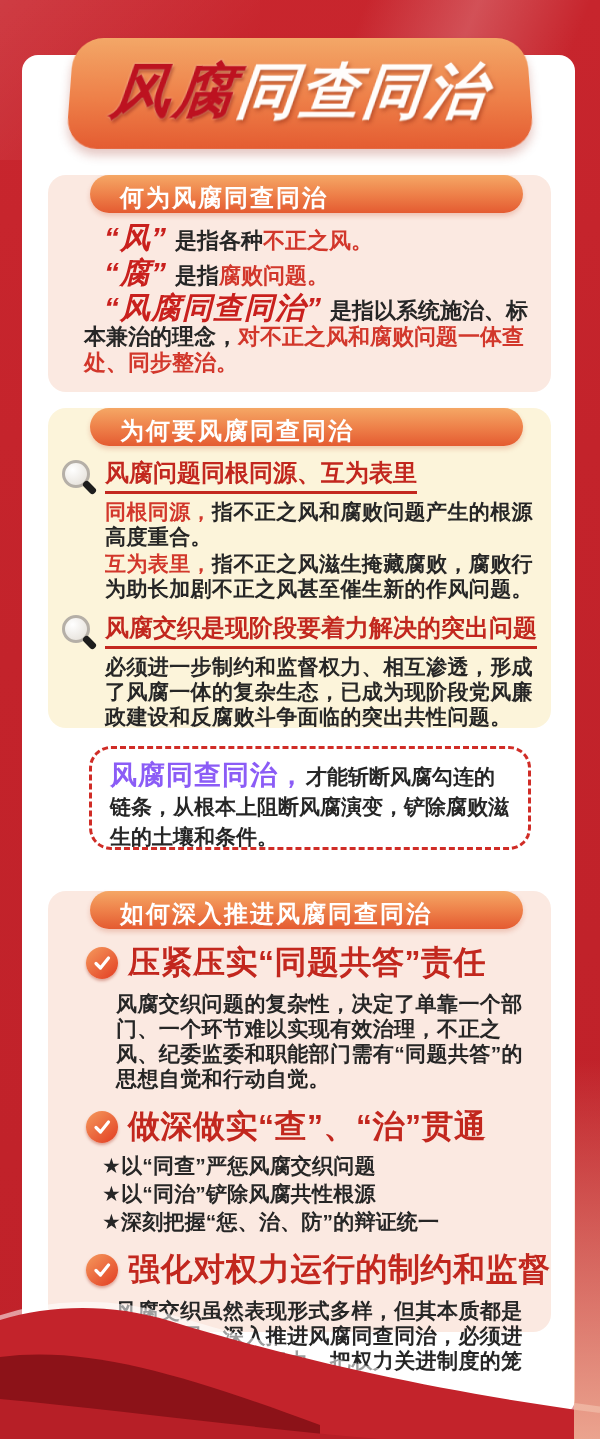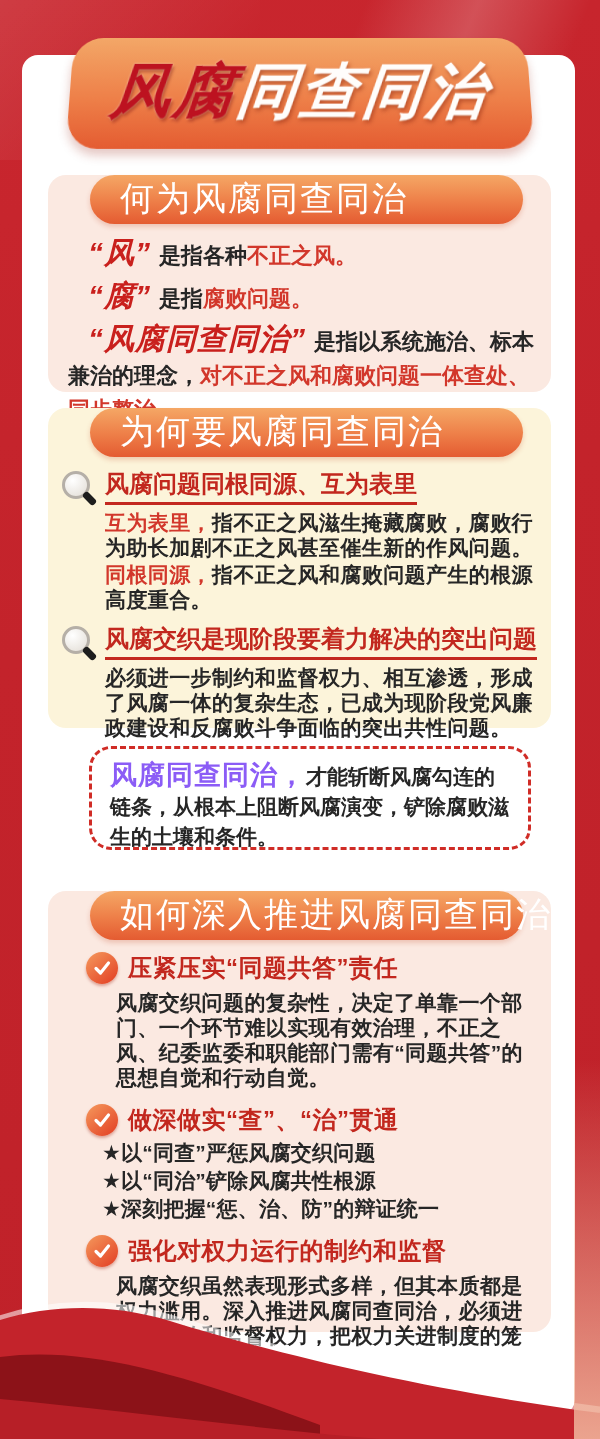--- a/index.html
+++ b/index.html
@@ -30,28 +30,28 @@
   .t-red{color:#bd1220;text-shadow:2px 3px 3px rgba(110,10,15,.35),0 0 2px #f7d9c4;}
   .t-white{color:#fffdfb;text-shadow:2px 3px 4px rgba(150,45,20,.55),0 1px 0 #f3bd9a;}
 
   
   .card{position:absolute;left:48px;width:503px;border-radius:18px;box-sizing:border-box;}
   .pink{background:#fbe9e1;}
   .cream{background:#fcf4da;}
   .card1{top:175px;height:217px;}
   .card2{top:408px;height:320px;}
   .card3{top:871px;height:441px;margin-top:20px;}
-  .pill{margin-left:42px;width:433px;height:49px;border-radius:26px;box-sizing:border-box;
+  .pill{margin-left:42px;width:433px;height:38px;border-radius:26px;box-sizing:border-box;
       background:linear-gradient(180deg,#f5a765 0%,#ee8049 52%,#e45b31 100%);
-      color:#fff;font-size:34px;font-weight:400;line-height:46px;padding-left:30px;letter-spacing:2px;
+      color:#fff;font-size:24px;font-weight:700;line-height:46px;padding-left:30px;letter-spacing:2px;
       box-shadow:0 3px 5px rgba(190,60,25,.22);white-space:nowrap;}
 
   
   .card1-body{padding:8px 12px 0 20px;}
-  .def{margin:6px 0 0 0;padding:0;text-indent:20px;font-size:22px;line-height:34px;color:#262626;font-weight:600;}
+  .def{margin:6px 0 0 16px;padding:0;text-indent:20px;font-size:22px;line-height:26px;color:#262626;font-weight:600;}
   .def.first{margin-top:4px;}
   .term{font-size:30px;font-weight:900;color:#c9201d;font-style:italic;letter-spacing:1px;margin-right:8px;}
   .red{color:#d2372b;}
   .blk{color:#262626;}
 
   
   .mag-row{display:flex;align-items:flex-start;gap:9px;margin:12px 6px 0 14px;}
   .mag-icon{position:relative;width:34px;height:34px;flex:0 0 auto;margin-top:2px;}
   .lens{position:absolute;left:0;top:0;width:22px;height:22px;border-radius:50%;
       background:radial-gradient(circle at 35% 30%,#ffffff,#e9e5df 75%);border:3px solid #b5afa7;}
@@ -67,21 +67,21 @@
       border:3.5px dashed #d02c26;border-radius:22px;background:#ffffff;
       padding:11px 17px 0 18px;font-size:21px;line-height:30px;font-weight:600;color:#262626;}
   .callout .lead{color:#8b5cf6;font-size:27px;font-weight:900;letter-spacing:1px;}
 
   
   .chk-row{display:flex;align-items:center;gap:10px;margin:12px 0 0 38px;}
   .chk-row.tight{margin-top:14px;}
   .check-circle{width:32px;height:32px;border-radius:50%;flex:0 0 auto;
       background:linear-gradient(140deg,#f59a5d,#e23c22);
       box-shadow:0 2px 3px rgba(160,30,10,.35);display:flex;align-items:center;justify-content:center;}
-  .chk-heading{margin:0;color:#c2271e;font-size:24px;font-weight:800;letter-spacing:.5px;white-space:nowrap;}
+  .chk-heading{margin:0;color:#c2271e;font-size:32px;font-weight:800;letter-spacing:.5px;white-space:nowrap;}
   .chk-body{margin:6px 8px 0 68px;font-size:21px;line-height:25px;font-weight:600;color:#262626;letter-spacing:.4px;}
   .bullets{margin:5px 0 0 54px;font-size:21px;line-height:24px;font-weight:700;color:#262626;letter-spacing:.2px;}
   .bullets div{margin-top:4px;white-space:nowrap;}
 
   
   .waves{position:absolute;left:0;top:1229px;width:600px;height:210px;display:block;}
   .credit{position:absolute;top:1394px;left:0;width:536px;text-align:center;
       color:#ffffff;font-size:20px;letter-spacing:1px;font-weight:600;z-index:5;}
 </style>
 </head>
@@ -125,24 +125,24 @@
     </div>
 
     <div class="mag-row">
       <div class="mag-icon">
         <div class="lens"></div>
         <div class="handle"></div>
       </div>
       <h3 class="mag-heading">风腐问题同根同源、互为表里</h3>
     </div>
     <p class="para">
-      <span class="red">互为表里，</span><span class="blk">指不正之风滋生掩藏腐败，腐败行为助长加剧不正之风甚至催生新的作风问题。</span>
+      <span class="red">同根同源，</span><span class="blk">指不正之风和腐败问题产生的根源高度重合。</span>
     </p>
     <p class="para">
-      <span class="red">同根同源，</span><span class="blk">指不正之风和腐败问题产生的根源高度重合。</span>
+      <span class="red">互为表里，</span><span class="blk">指不正之风滋生掩藏腐败，腐败行为助长加剧不正之风甚至催生新的作风问题。</span>
     </p>
 
     <div class="mag-row">
       <div class="mag-icon">
         <div class="lens"></div>
         <div class="handle"></div>
       </div>
       <h3 class="mag-heading">风腐交织是现阶段要着力解决的突出问题</h3>
     </div>
     <p class="para">

